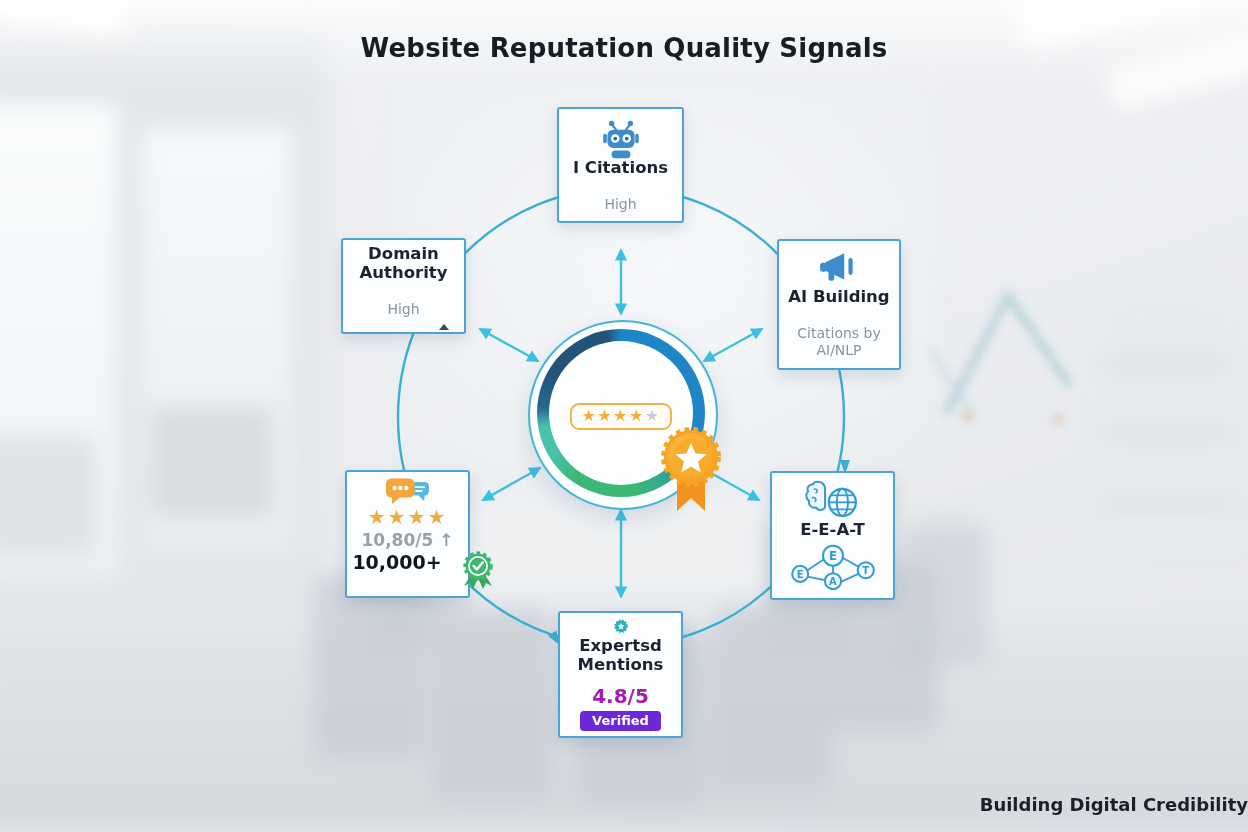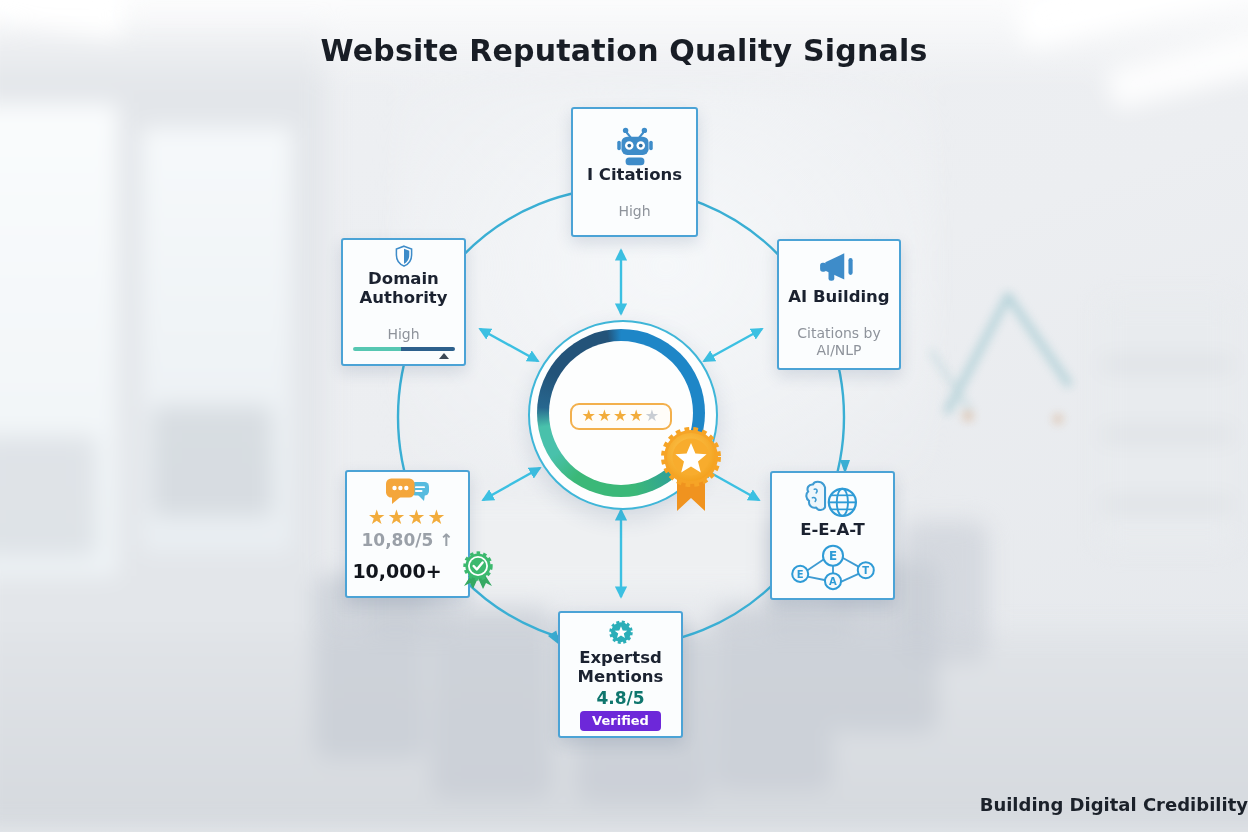--- a/index.html
+++ b/index.html
@@ -31,52 +31,52 @@
   .ch6{left:926px;top:545px;width:86px;height:142px;opacity:.6;}
   .ch7{left:392px;top:545px;width:80px;height:122px;opacity:.6;}
   .ch8{left:790px;top:540px;width:86px;height:122px;opacity:.6;}
   .shelf{left:1126px;top:325px;width:130px;height:245px;background:#e8ebee;}
   .shelf-line{position:absolute;left:0;width:100%;height:7px;background:#d2d6db;}
   .floor{left:0;top:655px;width:1300px;height:200px;background:linear-gradient(#e1e4e8,#d5d9de);}
   .bg-chart{position:absolute;left:930px;top:268px;filter:blur(5px);opacity:.55;}
 
   
   .title{position:absolute;top:33px;left:0;width:100%;text-align:center;z-index:4;
-         font-size:30px;font-weight:700;color:#181d25;letter-spacing:.2px;}
+         font-size:26px;font-weight:700;color:#181d25;letter-spacing:.2px;}
   .footer-text{position:absolute;top:794px;left:0;width:100%;text-align:right;z-index:4;
          font-size:18px;font-weight:600;color:#1b212a;}
 
   
   .connectors{position:absolute;left:0;top:0;z-index:1;}
 
   
   .node{position:absolute;z-index:2;box-sizing:border-box;background:#fbfdfe;
         border:2px solid #4BA3D6;border-radius:3px;
         display:flex;flex-direction:column;align-items:center;justify-content:center;
         text-align:center;box-shadow:0 6px 16px rgba(40,70,110,.15);padding:5px 7px;}
   .node-label{font-size:16.5px;font-weight:700;color:#1b2230;line-height:1.14;}
   .node-status{font-size:14px;color:#8e939b;line-height:1.22;margin-top:18px;}
-  .n-top{left:571px;top:107px;width:127px;height:130px;justify-content:center;}
-  .n-domain{left:341px;top:238px;width:125px;height:128px;}
+  .n-top{left:557px;top:107px;width:127px;height:116px;justify-content:center;}
+  .n-domain{left:341px;top:238px;width:125px;height:96px;}
   .n-ai{left:777px;top:239px;width:124px;height:131px;}
   .n-reviews{left:345px;top:470px;width:125px;height:128px;}
   .n-eeat{left:770px;top:471px;width:125px;height:129px;}
   .n-experts{left:558px;top:611px;width:125px;height:127px;}
 
   .meter{width:102px;height:7px;border-radius:4px;margin-top:4px;
          background:linear-gradient(90deg,#56C7B2 0 47%,#2D608C 47% 100%);}
   .meter-caret{width:0;height:0;border-left:5px solid transparent;border-right:5px solid transparent;
          border-bottom:6px solid #3d4956;align-self:flex-end;margin:2px 8px 0 0;}
 
   .stars-row{font-size:20px;line-height:1.05;color:#F2AC3C;letter-spacing:2px;margin-top:1px;}
   .review-score{font-size:17px;font-weight:600;color:#9aa0a8;margin-top:2px;}
-  .review-count-row{display:flex;align-items:center;gap:19px;margin-top:1px;margin-left:32px;}
+  .review-count-row{display:flex;align-items:flex-start;gap:19px;margin-top:1px;margin-left:32px;}
   .review-count{font-size:19px;font-weight:800;color:#11151c;}
 
-  .expert-score{font-size:17px;font-weight:700;color:#0f766e;margin-top:1px;}
+  .expert-score{font-size:20px;font-weight:700;color:#a21caf;margin-top:9px;}
   .verified-pill{background:#6d28d9;color:#fff;font-weight:700;font-size:13px;
          padding:2px 12px 3px;border-radius:4px;margin-top:3px;}
 
   
   .halo{position:absolute;left:528px;top:320px;width:186px;height:186px;border-radius:50%;
         border:2px solid #3FB6D8;background:#fdfefe;z-index:2;box-shadow:0 8px 22px rgba(40,70,110,.14);}
   .ring{position:absolute;left:537px;top:329px;width:168px;height:168px;border-radius:50%;z-index:2;
         background:conic-gradient(from 0deg,
           #1E86C7 0deg,#1E86C7 115deg,#33A98C 150deg,#3BB878 170deg,#3BB878 215deg,
           #49C1AB 238deg,#49C1AB 260deg,#27678F 274deg,#235379 300deg,#235379 350deg,#1E86C7 360deg);}

